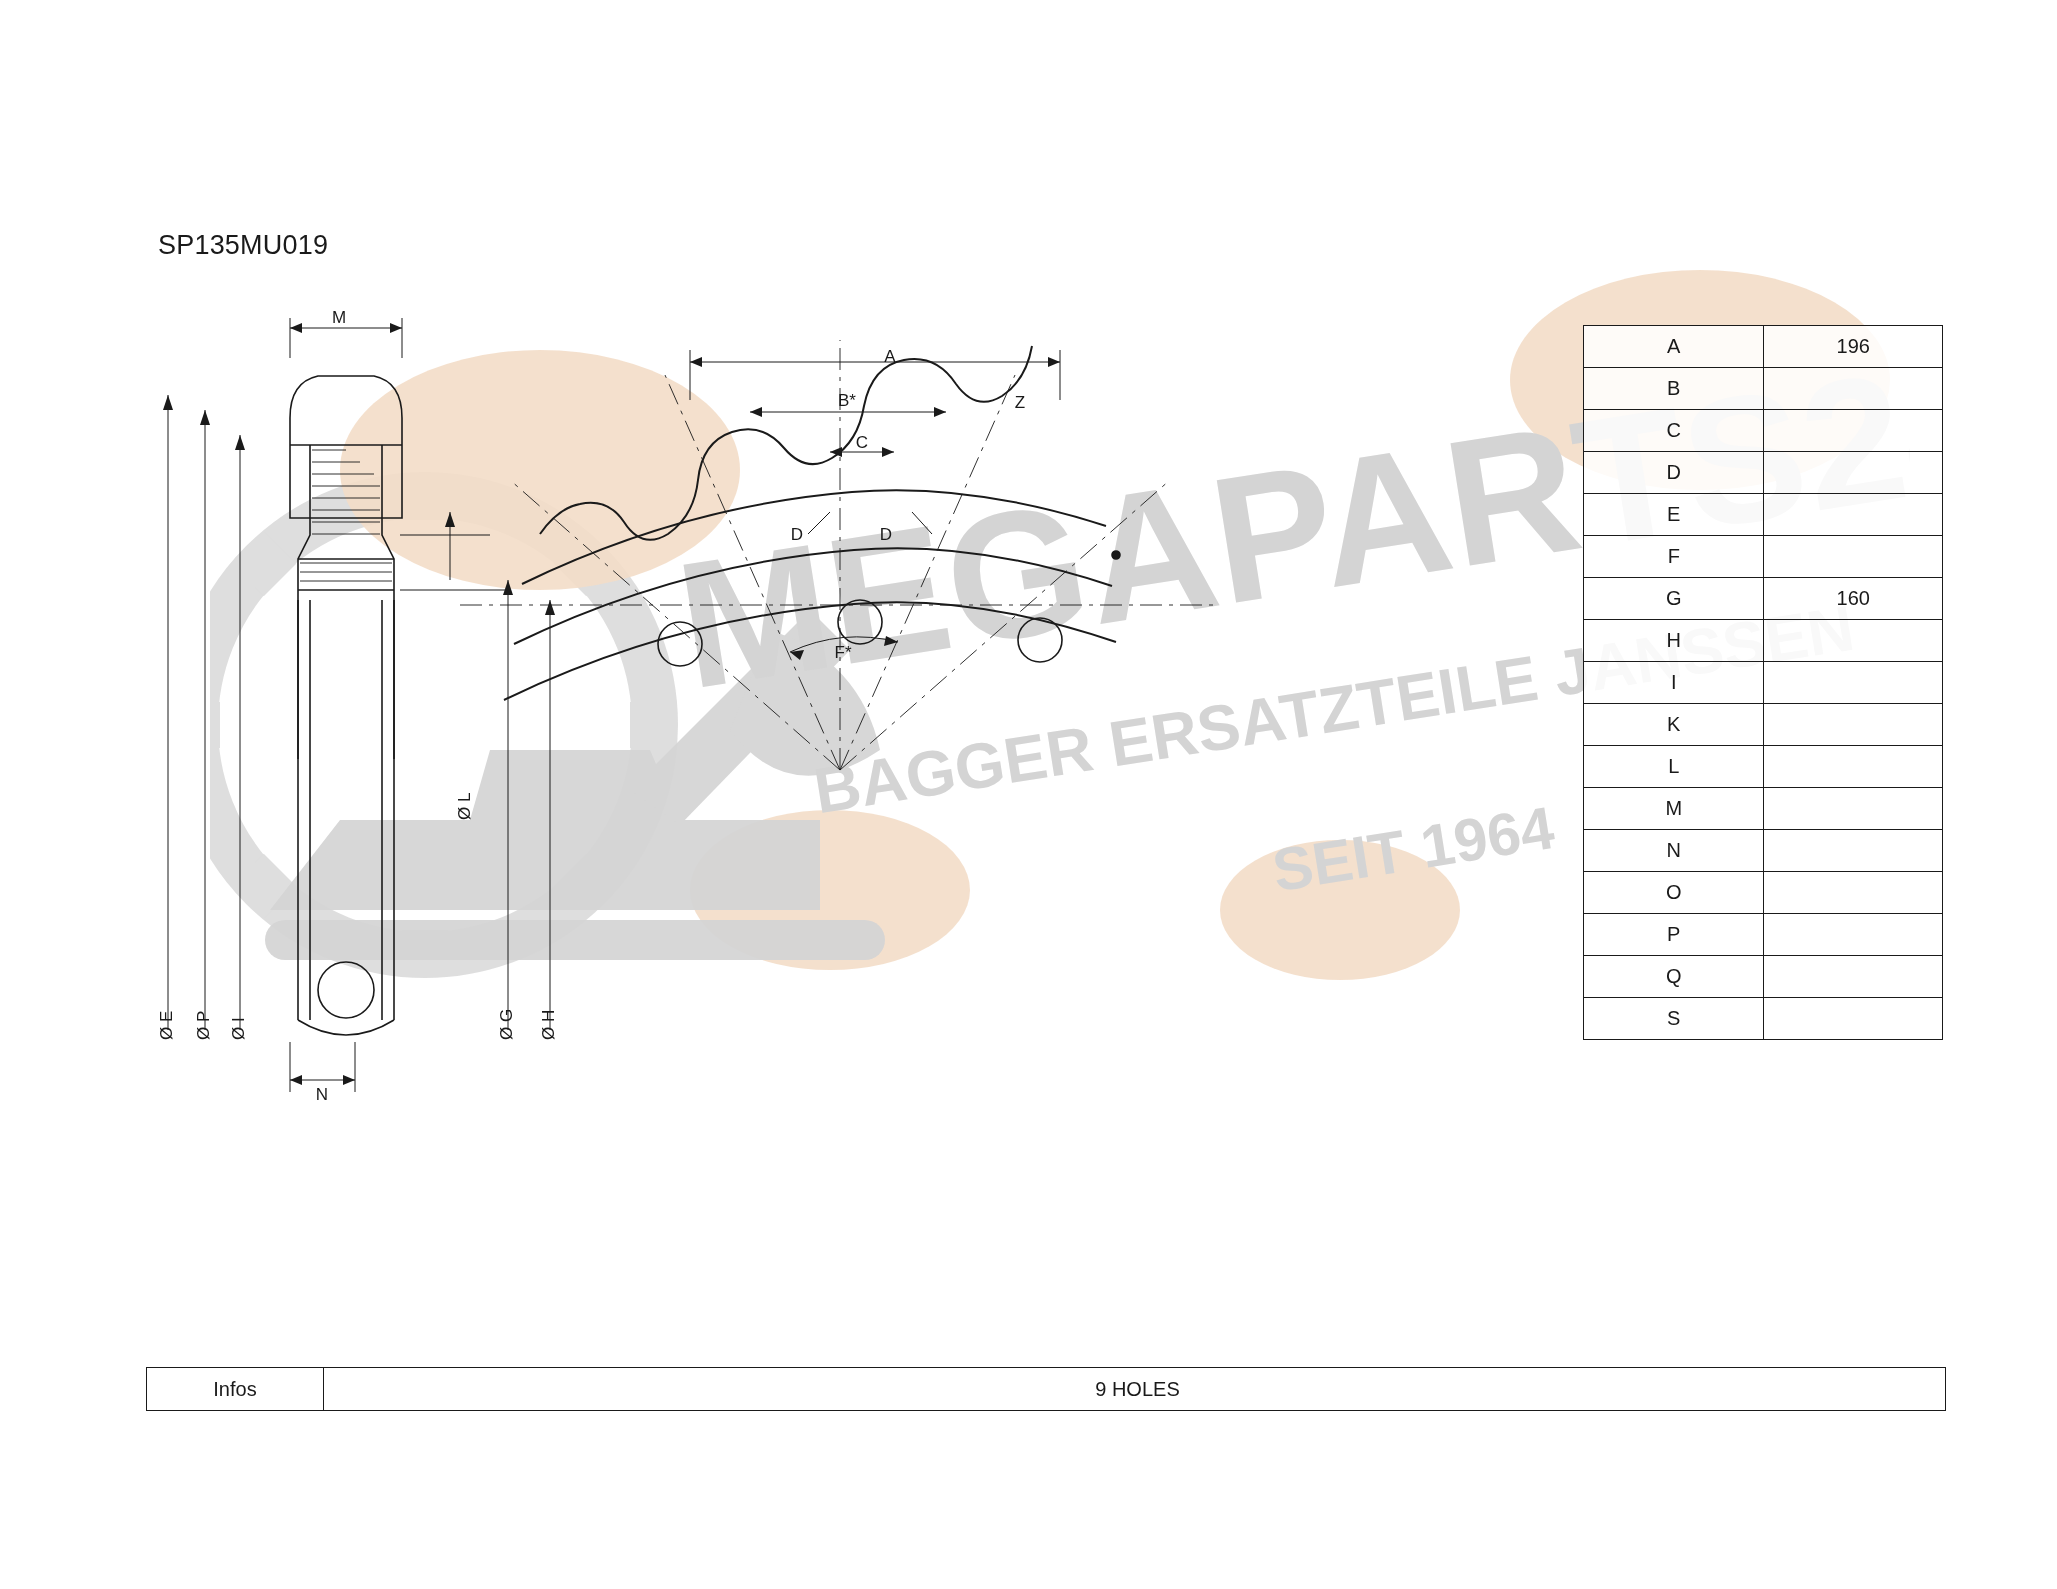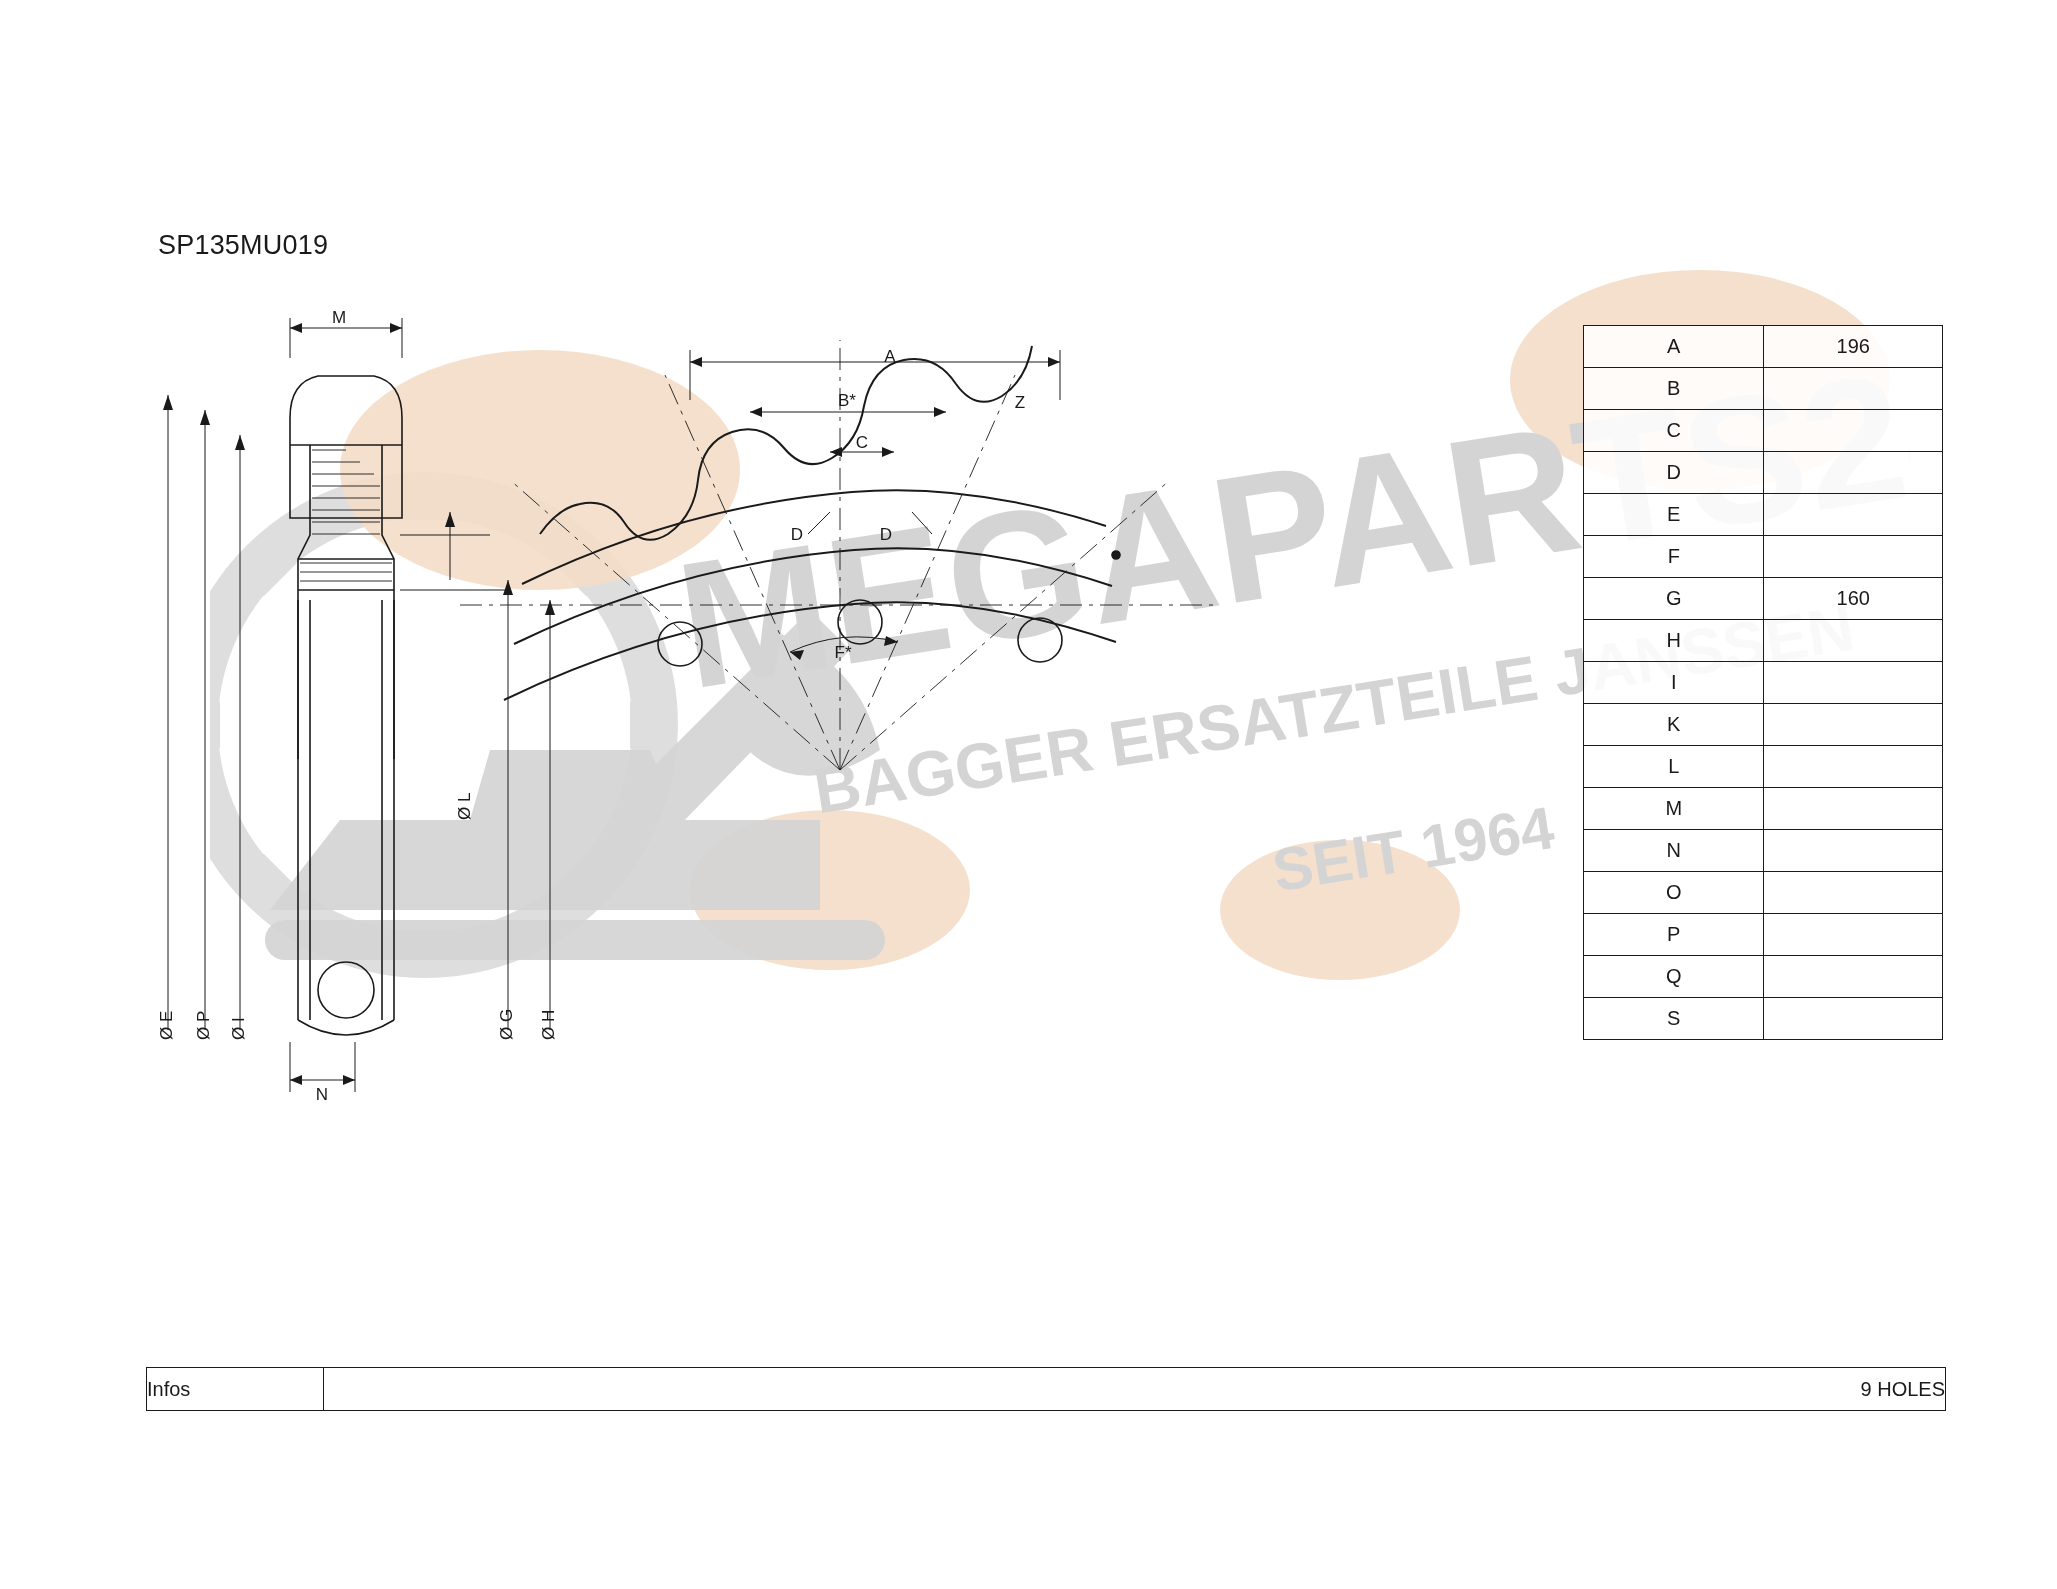--- a/index.html
+++ b/index.html
@@ -79,25 +79,25 @@
   }
   .infos-table td {
     border: 1px solid #1a1a1a;
     height: 42px;
     font-size: 20px;
     color: #1a1a1a;
     padding: 0;
   }
   .infos-table td.label {
     width: 176px;
-    text-align: left;
+    text-align: center;
   }
   .infos-table td.value {
     padding-left: 6px;
-    text-align: right;
+    text-align: center;
   }
 </style>
 </head>
 <body>
 
 <div class="part-title">SP135MU019</div>
 
 <svg class="watermark" viewBox="0 0 1700 880">
   <defs>
     <g id="wm-gear">

